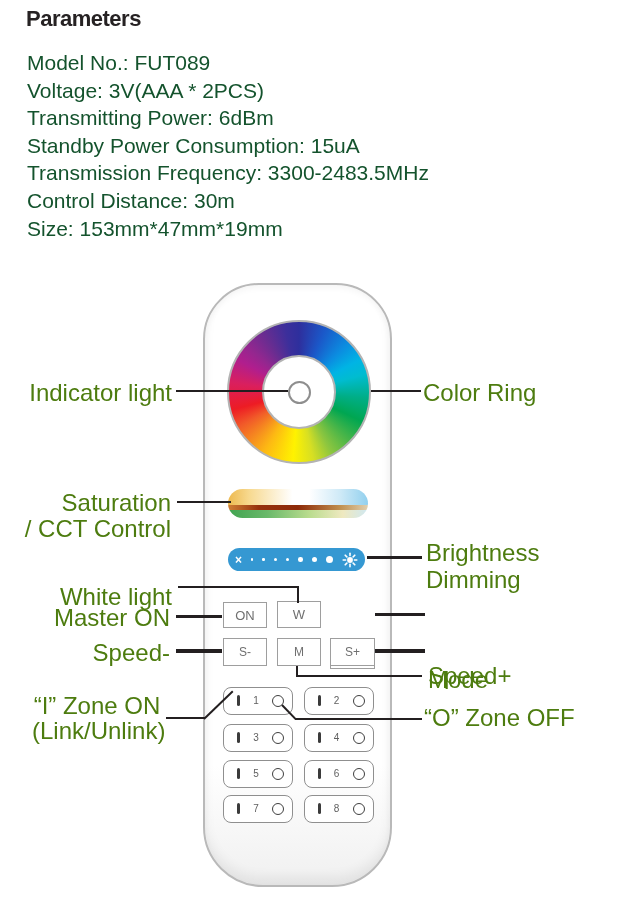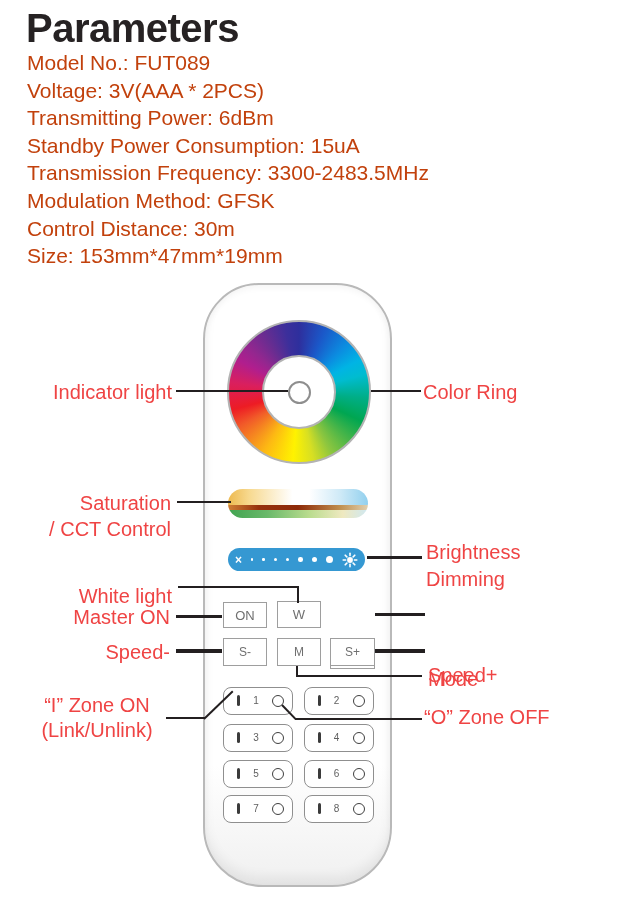--- a/index.html
+++ b/index.html
@@ -1,22 +1,22 @@
 <!DOCTYPE html>
 <html><head>
 <meta charset="utf-8">
 <style>
   * { margin:0; padding:0; box-sizing:border-box; }
   body { background:#ffffff; font-family:"Liberation Sans","DejaVu Sans",sans-serif; }
   .page { position:relative; width:624px; height:907px; background:#ffffff; overflow:hidden; }
 
   
-  .title { position:absolute; left:26px; top:6px; font-size:40px; font-weight:bold;
+  .title { position:absolute; left:26px; top:6px; font-size:22px; font-weight:bold;
            color:#262223; letter-spacing:-0.5px; }
-  .specs { position:absolute; left:27px; top:49px; font-size:21px; color:#c2410c; }
+  .specs { position:absolute; left:27px; top:49px; font-size:21px; color:#14532d; }
   .spec-row { white-space:nowrap; height:27.6px; line-height:27.6px; }
   .spec-value { margin-left:0.28em; }
 
   
   .remote { position:absolute; left:203px; top:283px; width:189px; height:604px;
             border:2px solid #b9b9b9; border-radius:56px 56px 60px 60px;
             background:linear-gradient(#ffffff 0%, #ffffff 80%, #f0f0f0 100%);
             box-shadow: inset 0 3px 6px rgba(0,0,0,.04), inset 0 -8px 12px rgba(0,0,0,.06); }
 
   
@@ -59,37 +59,36 @@
 
   
   .zone-btn { position:absolute; width:70px; height:27.5px; border:1.5px solid #8f8f8f;
     border-radius:8px; background:#ffffff; display:flex; align-items:center;
     justify-content:space-between; padding:0 8px 0 13px; }
   .zbar { width:3px; height:11px; background:#3b3b3b; border-radius:1.5px; }
   .znum { font-size:10px; color:#5f5f5f; }
   .zcircle { width:12px; height:12px; border:1.7px solid #3f3f3f; border-radius:50%; background:#fff; }
 
   
-  .lbl { position:absolute; font-size:20px; color:#ef4444; white-space:nowrap; line-height:23px; }
+  .lbl { position:absolute; font-size:24px; color:#4d7c0f; white-space:nowrap; line-height:23px; }
   .cl  { position:absolute; background:#231f20; }
 </style>
 </head>
 <body>
 
 <div class="page">
 
   <div class="title">Parameters</div>
 
   <div class="specs">
     <div class="spec-row"><span>Model No.:</span><span class="spec-value">FUT089</span></div>
     <div class="spec-row"><span>Voltage:</span><span class="spec-value">3V(AAA * 2PCS)</span></div>
     <div class="spec-row"><span>Transmitting Power:</span><span class="spec-value">6dBm</span></div>
     <div class="spec-row"><span>Standby Power Consumption:</span><span class="spec-value">15uA</span></div>
     <div class="spec-row"><span>Transmission Frequency:</span><span class="spec-value">3300-2483.5MHz</span></div>
-    <div class="spec-row"><span>Modulation Method:</span><span class="spec-value">GFSK</span></div>
     <div class="spec-row"><span>Control Distance:</span><span class="spec-value">30m</span></div>
     <div class="spec-row"><span>Size:</span><span class="spec-value">153mm*47mm*19mm</span></div>
   </div>
 
   <div class="remote">
 
     <div class="color-ring">
       <div class="ring-center">
         <div class="indicator-dot"></div>
       </div>

